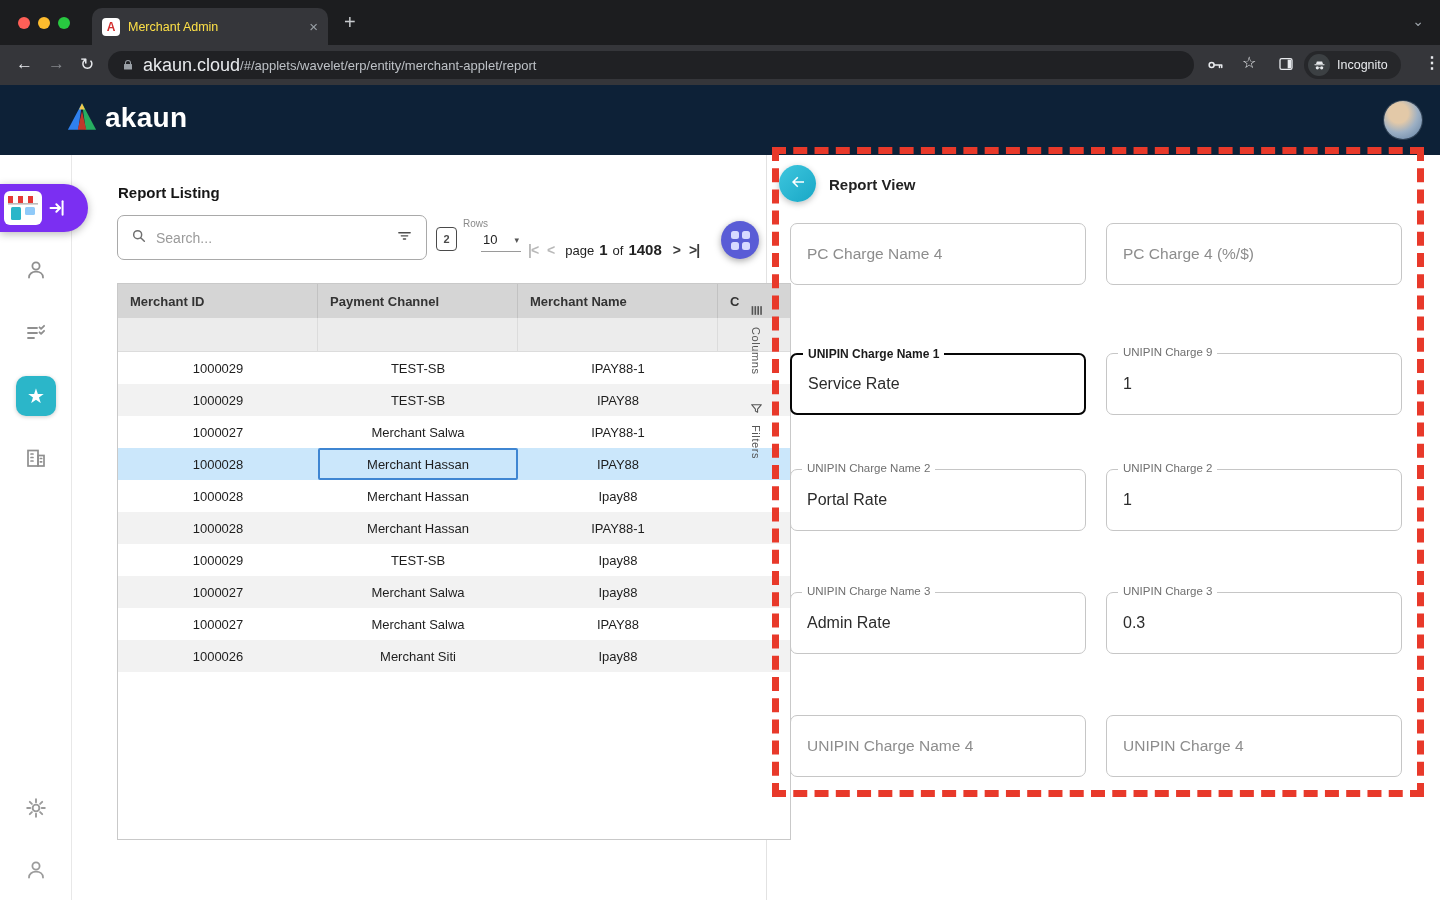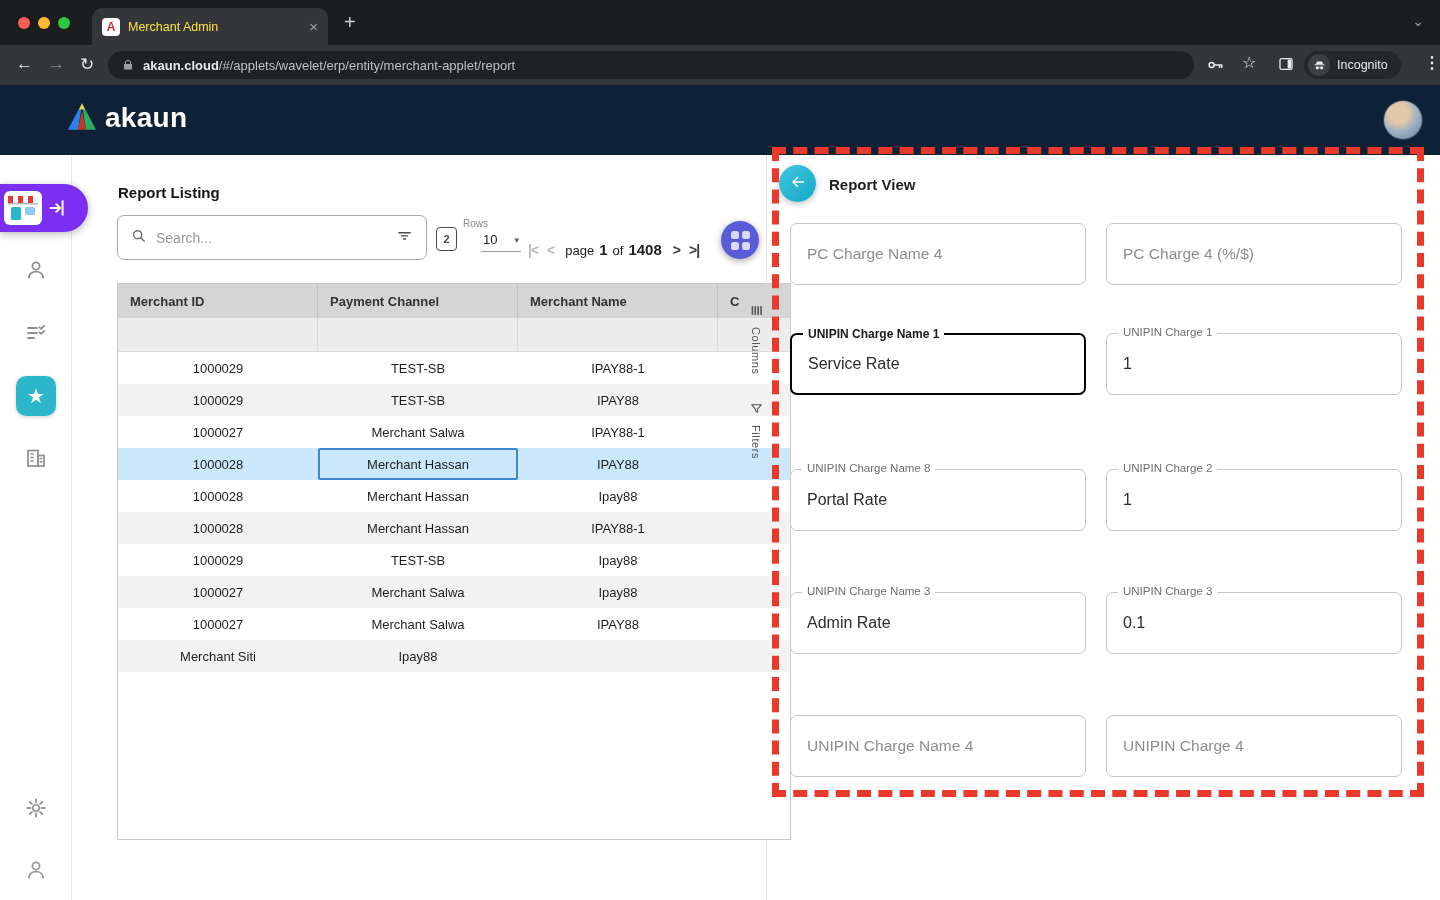--- a/index.html
+++ b/index.html
@@ -20,21 +20,21 @@
   .tabbar-chevron{position:absolute;right:16px;top:13px;color:#9aa0a6;font-size:14px;}
 
   
   .addrbar{position:absolute;left:0;top:45px;width:1440px;height:40px;background:#35363a;}
   .nav-ic{position:absolute;top:9px;color:#e8eaed;font-size:17px;}
   .ic-back{left:16px;}
   .ic-fwd{left:48px;color:#84878b;}
   .ic-reload{left:80px;}
   .urlpill{position:absolute;left:108px;top:6px;width:1086px;height:28px;background:#202124;border-radius:14px;display:flex;align-items:center;padding:0 14px;}
   .lock-ic{margin-right:9px;display:flex;}
-  .url-host{color:#e8eaed;font-size:13px;font-weight:700;}
+  .url-host{color:#e8eaed;font-size:18px;font-weight:400;}
   .url-path{color:#bdc1c6;font-size:13px;}
   .addr-right-ic{position:absolute;top:11px;display:flex;}
   .ic-key{left:1206px;}
   .ic-star{left:1242px;top:8px;color:#e8eaed;font-size:16px;position:absolute;}
   .ic-panel{left:1278px;}
   .incog{position:absolute;left:1304px;top:6px;height:28px;border-radius:14px;background:#26272a;display:flex;align-items:center;gap:7px;padding:0 13px 0 4px;}
   .incog-circle{width:22px;height:22px;border-radius:50%;background:#3c4043;display:flex;align-items:center;justify-content:center;}
   .incog-label{color:#e8eaed;font-size:12.5px;}
   .ic-dots{position:absolute;left:1424px;top:8px;color:#e8eaed;font-size:16px;font-weight:bold;}
 
@@ -104,21 +104,21 @@
   .rv-title{position:absolute;left:829px;top:176px;font-size:15px;font-weight:700;color:#222;}
   .field{position:absolute;width:296px;height:62px;border:1px solid #c6c6c6;border-radius:7px;background:#fff;}
   .field .flabel{position:absolute;top:-8px;left:11px;background:#fff;padding:0 5px;font-size:11.5px;color:#6f6f6f;white-space:nowrap;}
   .field .fvalue{position:absolute;left:16px;top:0;height:100%;display:flex;align-items:center;font-size:16px;color:#2c2c2c;}
   .field .fplaceholder{position:absolute;left:16px;top:0;height:100%;display:flex;align-items:center;font-size:15.5px;color:#8d8d8d;}
   .field.focused{border:2px solid #060606;}
   .field.focused .flabel{color:#1a1a1a;font-weight:600;font-size:12px;}
   .c1{left:790px;}
   .c2{left:1106px;}
   .r1{top:223px;}
-  .r2{top:333px;}
+  .r2{top:353px;}
   .r3{top:469px;}
   .r4{top:592px;}
   .r5{top:715px;}
 
   
   .annotation{position:absolute;left:772px;top:147px;width:652px;height:650px;border:7px dashed #e8392a;pointer-events:none;z-index:60;}
 </style>
 </head>
 <body>
 
@@ -364,20 +364,21 @@
       <span class="td w3">Ipay88</span>
       <span class="td wlast"></span>
     </div>
     <div class="trow odd">
       <span class="td w1">1000027</span>
       <span class="td w2">Merchant Salwa</span>
       <span class="td w3">IPAY88</span>
       <span class="td wlast"></span>
     </div>
     <div class="trow even">
+      <span class="td w1">1000026</span>
       <span class="td w2">Merchant Siti</span>
       <span class="td w3">Ipay88</span>
       <span class="td wlast"></span>
     </div>
   </div>
 
   <div class="vtabs">
     <div class="vtab">
       <span>
         <svg width="13" height="13" viewBox="0 0 24 24" fill="#555">
@@ -413,40 +414,40 @@
   </div>
   <div class="field c2 r1">
     <span class="fplaceholder">PC Charge 4 (%/$)</span>
   </div>
 
   <div class="field c1 r2 focused">
     <span class="flabel">UNIPIN Charge Name 1</span>
     <span class="fvalue">Service Rate</span>
   </div>
   <div class="field c2 r2">
-    <span class="flabel">UNIPIN Charge 1</span>
+    <span class="flabel">UNIPIN Charge 9</span>
     <span class="fvalue">1</span>
   </div>
 
   <div class="field c1 r3">
-    <span class="flabel">UNIPIN Charge Name 8</span>
+    <span class="flabel">UNIPIN Charge Name 2</span>
     <span class="fvalue">Portal Rate</span>
   </div>
   <div class="field c2 r3">
     <span class="flabel">UNIPIN Charge 2</span>
     <span class="fvalue">1</span>
   </div>
 
   <div class="field c1 r4">
     <span class="flabel">UNIPIN Charge Name 3</span>
     <span class="fvalue">Admin Rate</span>
   </div>
   <div class="field c2 r4">
     <span class="flabel">UNIPIN Charge 3</span>
-    <span class="fvalue">0.1</span>
+    <span class="fvalue">0.3</span>
   </div>
 
   <div class="field c1 r5">
     <span class="fplaceholder">UNIPIN Charge Name 4</span>
   </div>
   <div class="field c2 r5">
     <span class="fplaceholder">UNIPIN Charge 4</span>
   </div>
 
   <div class="annotation"></div>

